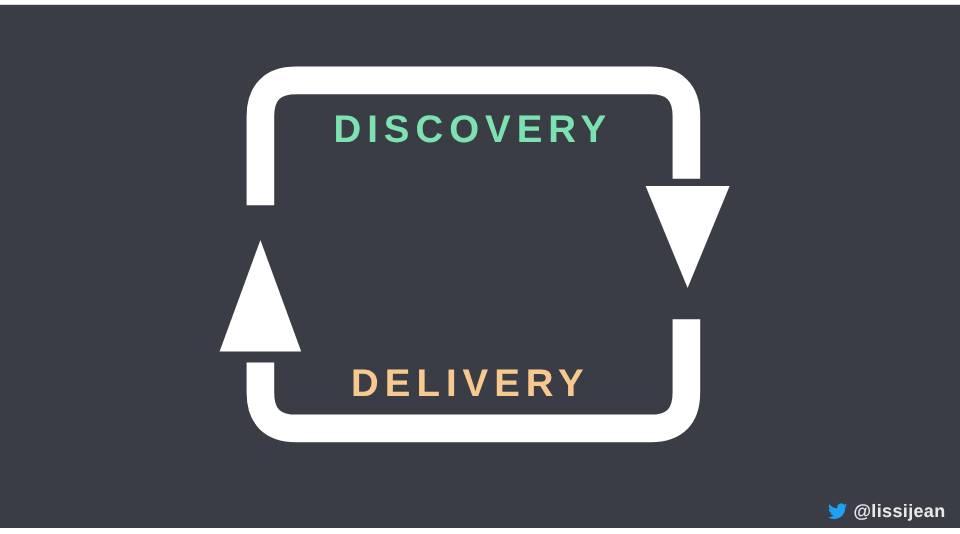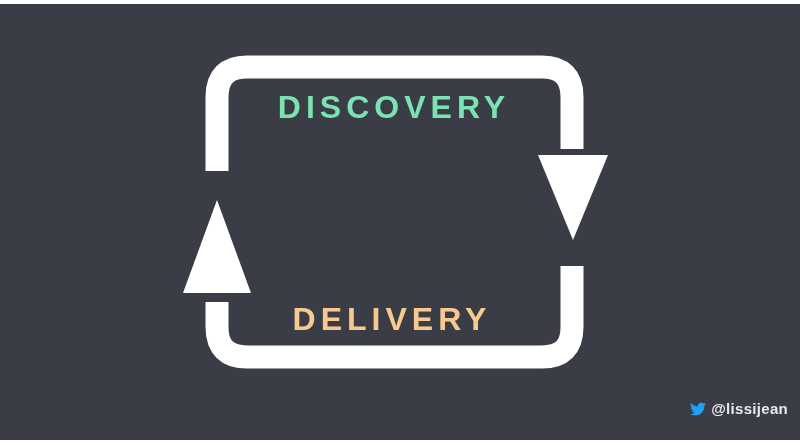--- a/index.html
+++ b/index.html
@@ -46,23 +46,23 @@
   text.cycle-label {
     font-family: "Liberation Sans", sans-serif;
     font-weight: bold;
     font-size: 32px;
     letter-spacing: 5px;
     text-anchor: middle;
   }
   .footer {
     position: absolute;
     right: 12px;
-    bottom: 28px;
+    bottom: 10px;
     display: flex;
-    align-items: center;
+    align-items: flex-start;
     gap: 5px;
   }
   .footer .handle {
     color: #e9e9ea;
     font-size: 15px;
     font-weight: bold;
     letter-spacing: 0.3px;
   }
   .footer svg {
     display: block;

